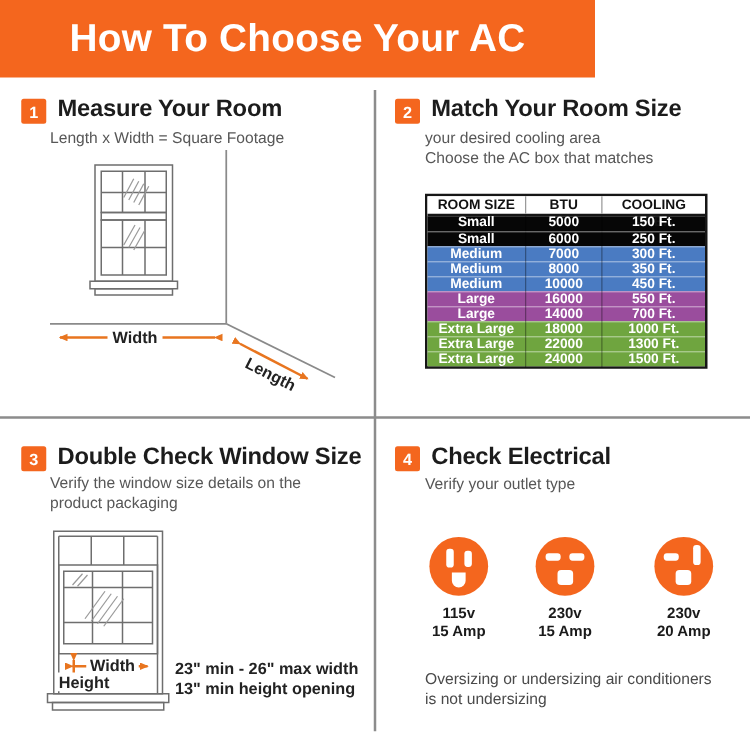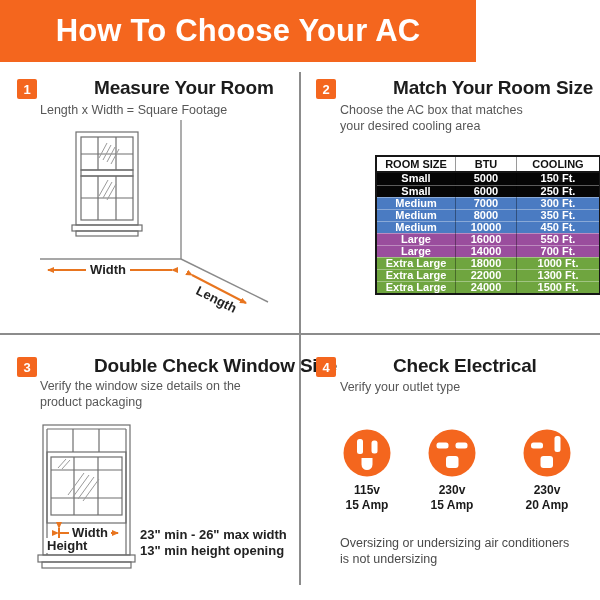--- a/index.html
+++ b/index.html
@@ -11,28 +11,28 @@
   .vdiv{position:absolute;left:299px;top:72px;width:2px;height:513px;background:#8C8C8C;}
   .hdiv{position:absolute;left:0;top:333px;width:600px;height:2px;background:#8C8C8C;}
   .quad{position:absolute;width:300px;}
   #q1{left:0;top:62px;height:273px;}
   #q2{left:300px;top:62px;height:273px;}
   #q3{left:0;top:335px;height:265px;}
   #q4{left:300px;top:335px;height:265px;}
   .badge{position:absolute;width:20px;height:20px;background:#F4661E;color:#fff;
          font-weight:bold;font-size:13px;display:flex;align-items:center;justify-content:center;
          border-radius:2px;}
-  .qtitle{position:absolute;font-size:19px;font-weight:bold;color:#1C1C1C;letter-spacing:-.2px;white-space:nowrap;margin-left:48px;}
+  .qtitle{position:absolute;font-size:19px;font-weight:bold;color:#1C1C1C;letter-spacing:-.2px;white-space:nowrap;}
   .qsub{position:absolute;font-size:12.5px;color:#575757;line-height:16px;}
   .diagram-svg{position:absolute;left:0;top:0;}
   .flabel{position:absolute;font-size:13px;font-weight:bold;color:#222;background:#fff;
           padding:0 4px;white-space:nowrap;}
   .rot{transform:rotate(27deg);transform-origin:left top;background:transparent;}
   
-  .ac-table{position:absolute;left:40px;top:93px;width:222px;border:2px solid #161616;background:#fff;margin-left:35px;}
+  .ac-table{position:absolute;left:40px;top:93px;width:222px;border:2px solid #161616;background:#fff;}
   .t-head{display:grid;grid-template-columns:78px 61px 83px;background:#fff;
           border-bottom:2px solid #161616;}
   .t-head > div{font-size:11px;font-weight:bold;color:#111;text-align:center;line-height:14px;height:14px;}
   .t-head > div + div{border-left:1px solid #9a9a9a;}
   .t-row{display:grid;grid-template-columns:78px 61px 83px;height:12px;box-sizing:border-box;}
   .t-row + .t-row{border-top:1px solid rgba(255,255,255,0.35);}
   .t-row > div{font-size:11px;font-weight:bold;color:#fff;text-align:center;line-height:11.5px;}
   .t-row > div + div{border-left:1px solid rgba(0,0,0,0.35);}
   
   .spec{position:absolute;left:140px;top:192px;font-size:13px;font-weight:bold;color:#222;line-height:16px;white-space:nowrap;}
@@ -102,22 +102,22 @@
     <div class="qtitle" style="left:46px;top:15px;">Measure Your Room</div>
     <div class="qsub" style="left:40px;top:40px;">Length x Width = Square Footage</div>
     <span class="flabel" style="left:86px;top:200px;">Width</span>
     <span class="flabel rot" style="left:197px;top:219px;">Length</span>
   </div>
 
   <div class="quad" id="q2">
     <div class="badge" style="left:16px;top:17px;">2</div>
     <div class="qtitle" style="left:45px;top:15px;">Match Your Room Size</div>
     <div class="qsub" style="left:40px;top:40px;">
+      <div>your desired cooling area</div>
       <div>Choose the AC box that matches</div>
-      <div>your desired cooling area</div>
     </div>
     <div class="ac-table">
       <div class="t-head">
         <div>ROOM SIZE</div>
         <div>BTU</div>
         <div>COOLING AREA</div>
       </div>
       <div class="t-row" style="background-color: rgb(6, 6, 6);">
         <div>Small</div>
         <div>5000</div>

